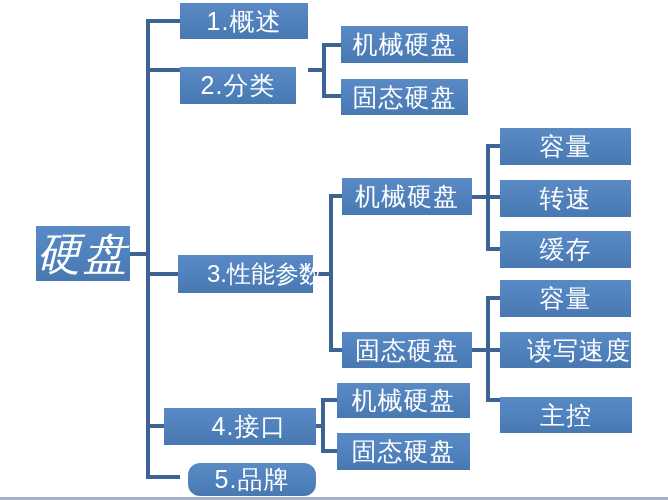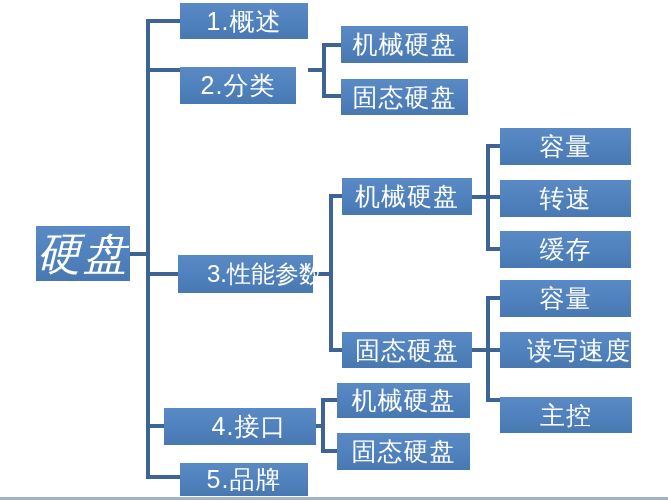--- a/index.html
+++ b/index.html
@@ -100,21 +100,21 @@
   </div>
   <div class="node" style="left:180px; top:51px; width:116px; height:37px;margin-top:16px;">
     <span class="node-label">2.分类</span>
   </div>
   <div class="node wide" style="left:178px; top:255px; width:135px; height:38px;">
     <span class="node-label">3.性能参数</span>
   </div>
   <div class="node" style="left:164px; top:408px; width:152px; height:37px;padding-left:18px;">
     <span class="node-label">4.接口</span>
   </div>
-  <div class="node" style="left:180px; top:463px; width:128px; height:33px;">
+  <div class="node" style="left:188px; top:463px; width:128px; height:33px;border-radius:12px;">
     <span class="node-label">5.品牌</span>
   </div>
 
   <div class="node" style="left:341px; top:26px; width:127px; height:37px;">
     <span class="node-label">机械硬盘</span>
   </div>
   <div class="node" style="left:341px; top:79px; width:127px; height:36px;">
     <span class="node-label">固态硬盘</span>
   </div>
 

